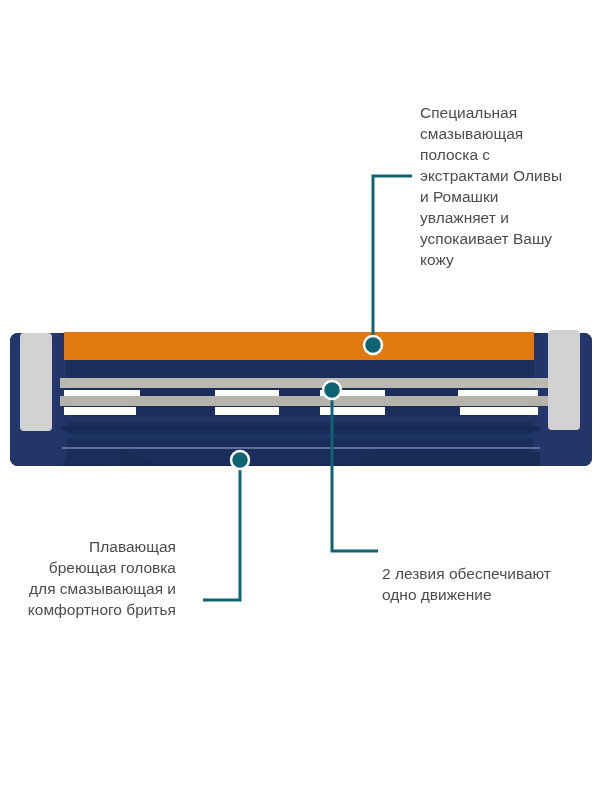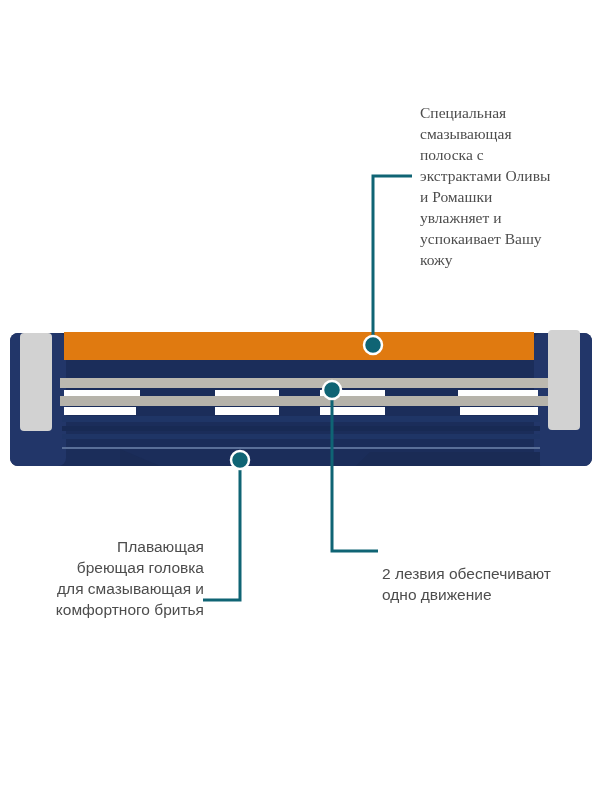--- a/index.html
+++ b/index.html
@@ -1,21 +1,21 @@
 <!DOCTYPE html>
 <html><head>
 <meta charset="utf-8">
 <style>
   html, body { margin:0; padding:0; }
   body { width:600px; height:800px; background:#ffffff; position:relative; overflow:hidden;
          font-family:"Liberation Sans", "DejaVu Sans", sans-serif; color:#4a4a4a; }
   .callout-text { position:absolute; font-size:15.5px; line-height:21px; color:#4d4d4d; }
   .callout-text div { white-space:nowrap; }
-  .t1 { left:420px; top:102px;font-family:Liberation Serif, serif; }
-  .t2 { right:396px; top:536px; text-align:right; }
+  .t1 { left:420px; top:102px; }
+  .t2 { right:424px; top:536px; text-align:right; }
   .t3 { left:382px; top:520px;margin-top:43px; }
   svg.main { position:absolute; left:0; top:0; }
 </style>
 </head>
 <body>
 
 <svg class="main" width="600" height="800" viewBox="0 0 600 800">
 
   <g>
     <rect x="10" y="333" width="582" height="133" rx="8" fill="#1b2d5a"></rect>

